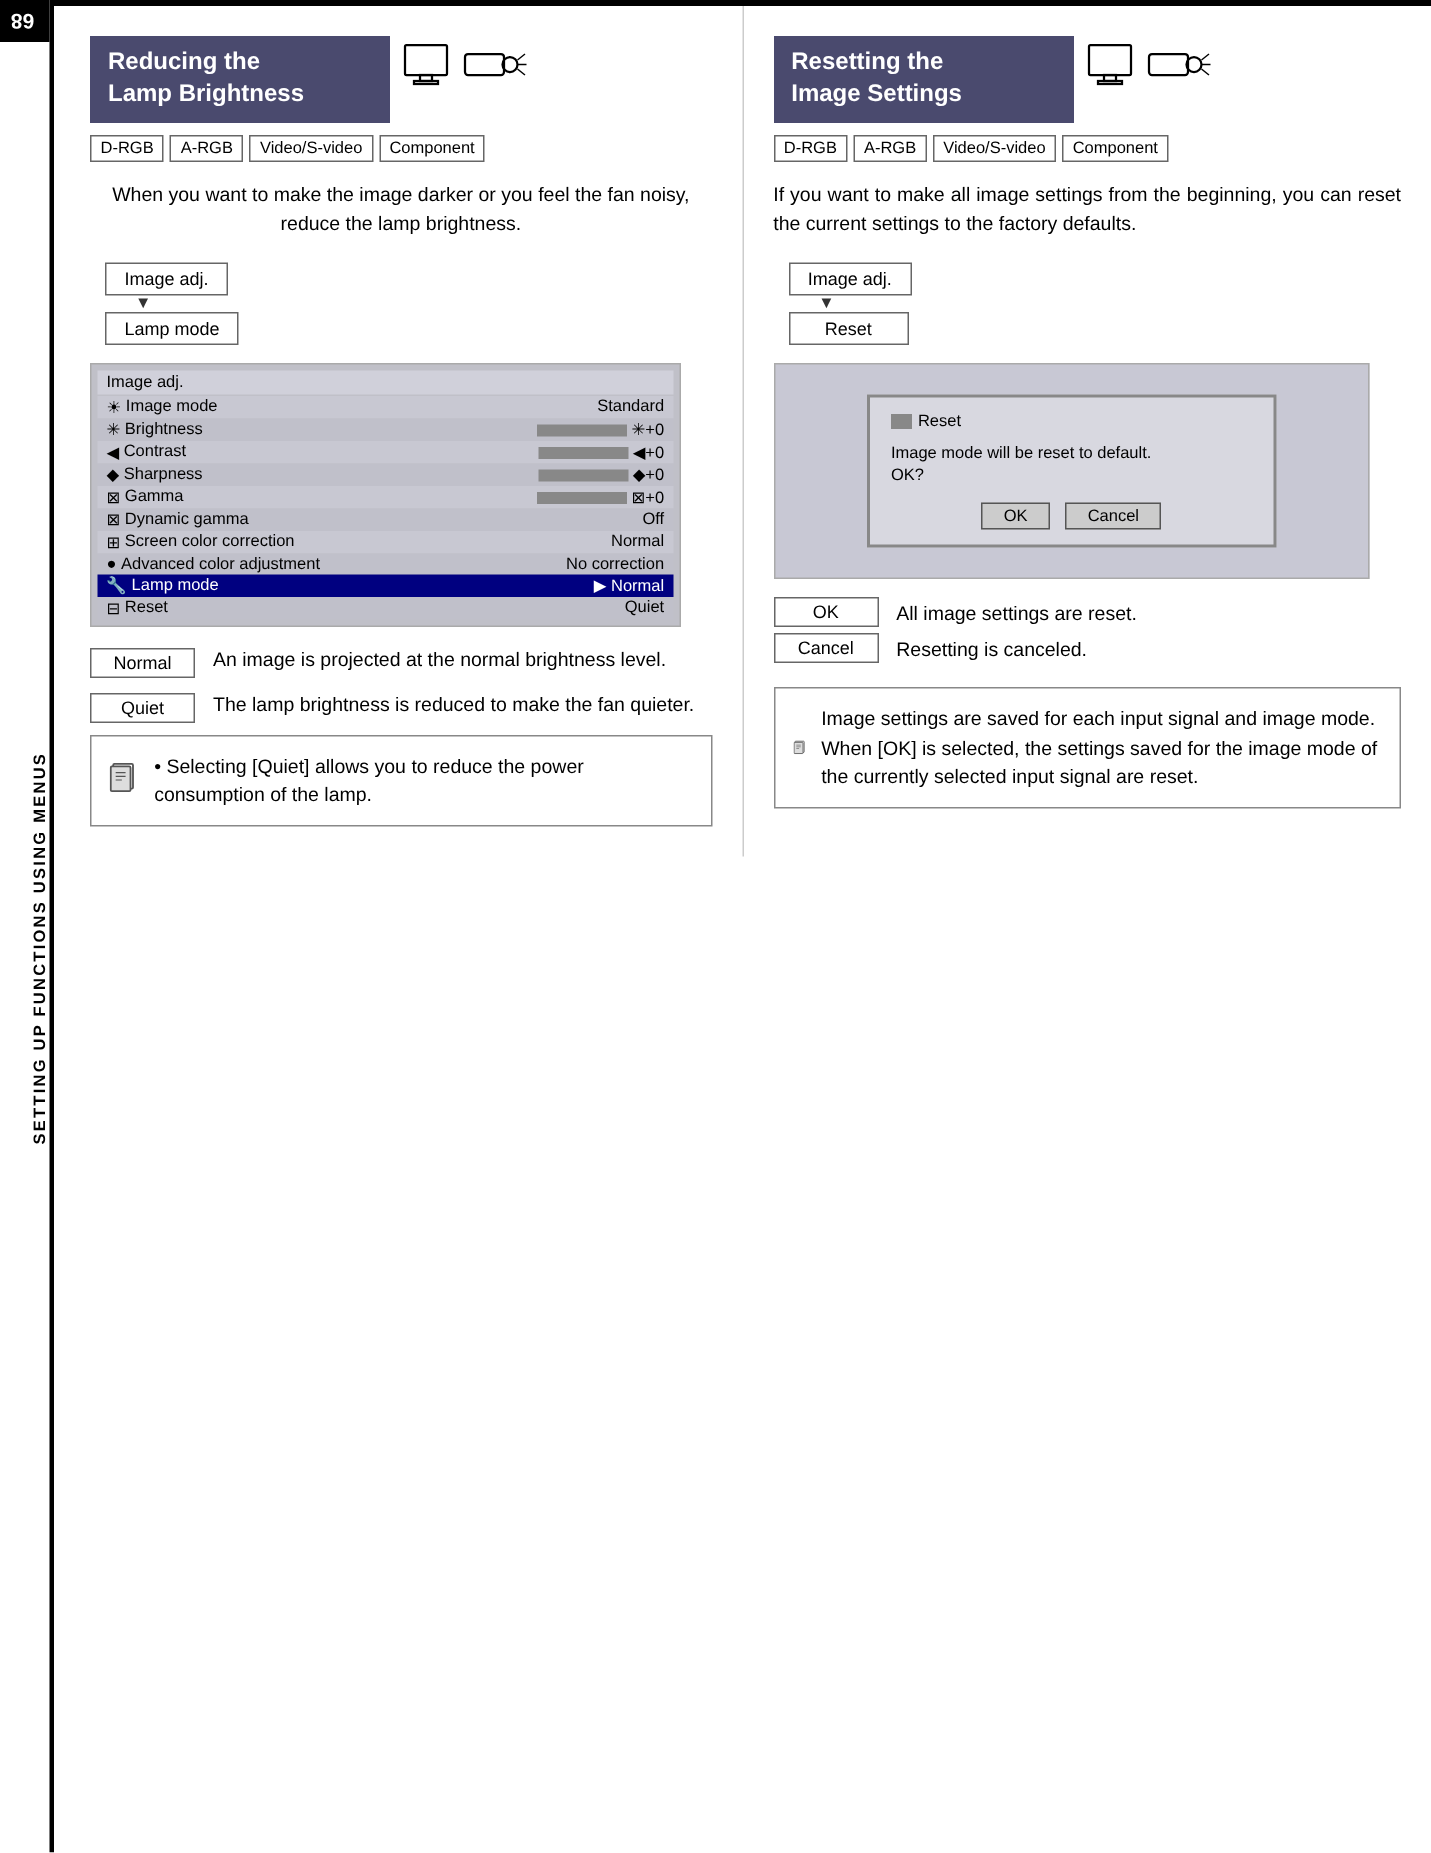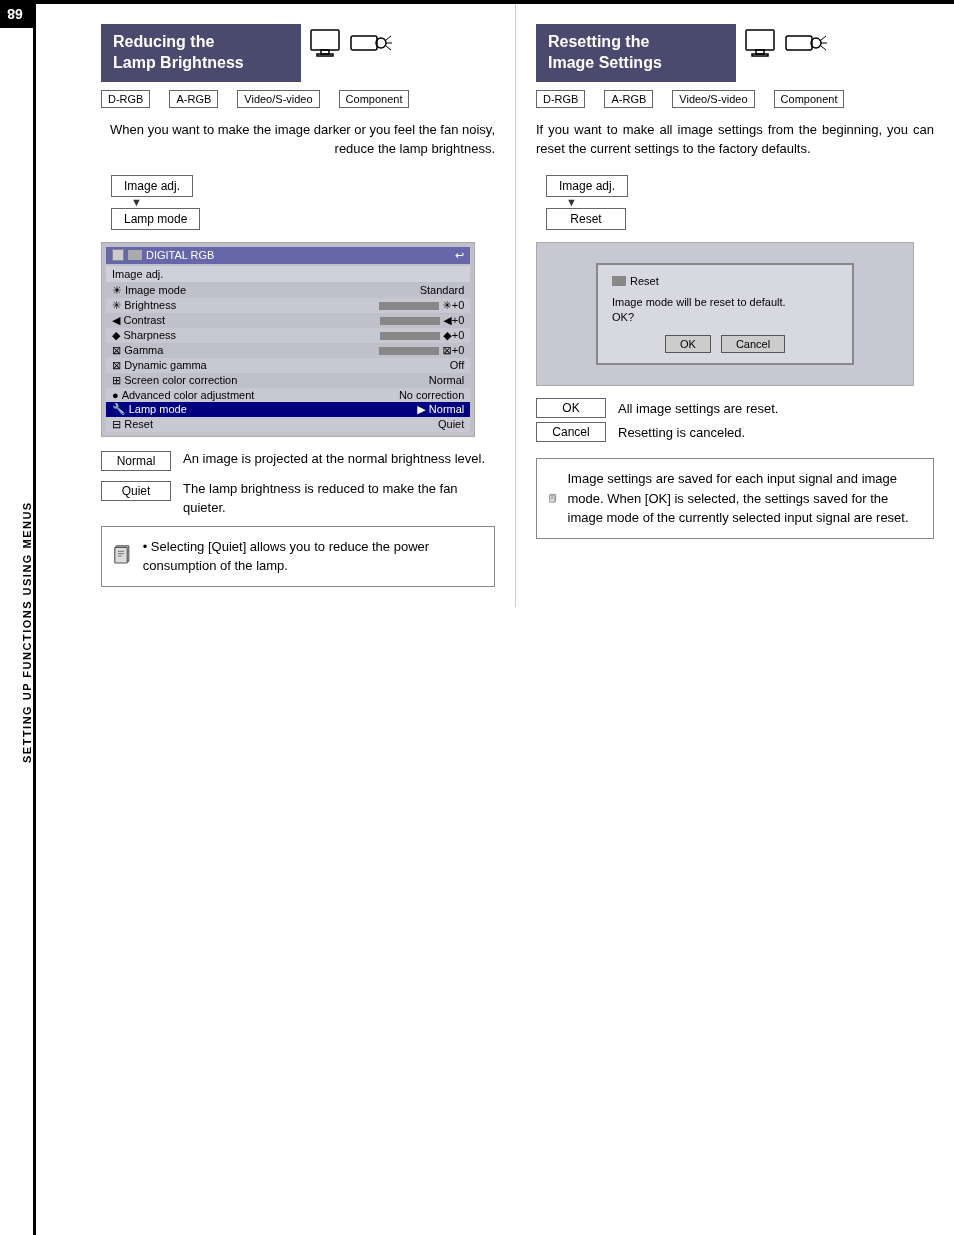--- a/index.html
+++ b/index.html
@@ -67,21 +67,20 @@
       transform: rotate(0deg);
       writing-mode: horizontal-tb;
     }
 
     
     .content-area {
       margin-left: 36px;
       width: calc(100% - 36px);
       display: flex;
       flex-direction: column;
-      padding-left: 41px;
     }
 
     
     .two-columns {
       display: flex;
       flex-direction: row;
       width: 100%;
     }
 
     .left-column {
@@ -116,37 +115,37 @@
       align-items: center;
       margin-left: 8px;
       margin-top: 4px;
     }
 
     
     .tag-row {
       display: flex;
       flex-direction: row;
       margin-bottom: 12px;
-      gap: 19px;
+      gap: 4px;
     }
 
     .tag-btn {
       border: 1px solid #666;
       padding: 2px 6px;
       font-size: 11px;
       background: #fff;
       color: #000;
     }
 
     
     .description-text {
       font-size: 13px;
       line-height: 1.5;
       margin-bottom: 16px;
-      text-align: right;
+      text-align: center;
     }
 
     .right-column .description-text {
       text-align: justify;
     }
 
     
     .menu-nav {
       display: flex;
       flex-direction: column;
@@ -435,28 +434,20 @@
 
         <p class="description-text">When you want to make the image darker or you feel the fan noisy, reduce the lamp brightness.</p>
 
         <div class="menu-nav">
           <div class="menu-box">Image adj.</div>
           <div class="menu-arrow">▼</div>
           <div class="menu-box">Lamp mode</div>
         </div>
 
         <div class="screenshot-area">
-          <div class="screenshot-titlebar">
-            <div class="screenshot-titlebar-left">
-              <span class="close-btn-small"></span>
-              <span class="title-icon-small"></span>
-              <span>DIGITAL RGB</span>
-            </div>
-            <span>↩</span>
-          </div>
           <div class="screenshot-header-row">
             <span>Image adj.</span>
             <span></span>
           </div>
 
           <div class="screenshot-row">
             <span class="row-label">
                 <span>☀</span>
                 <span> Image mode</span>
               </span>

